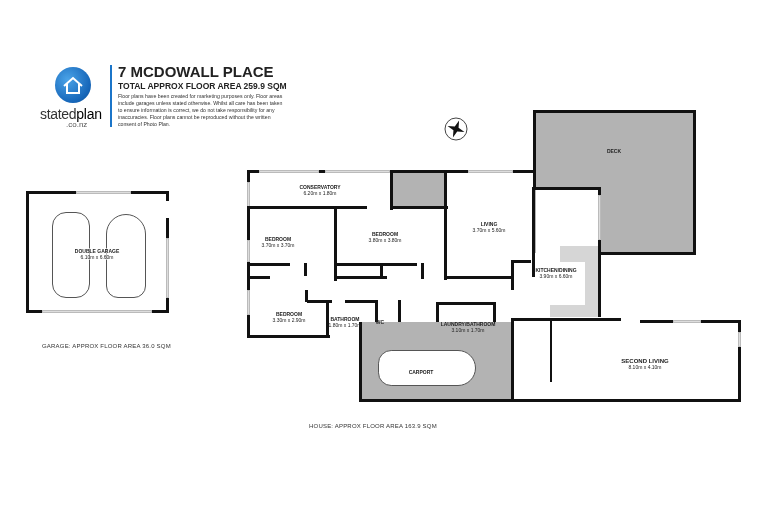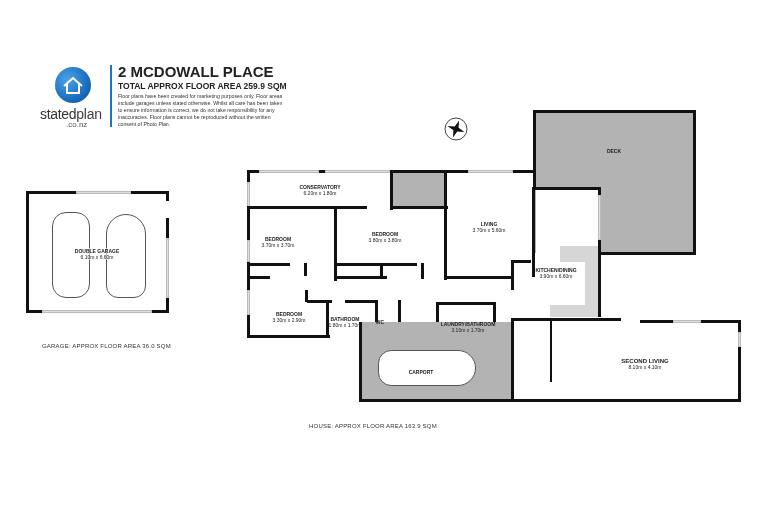--- a/index.html
+++ b/index.html
@@ -1,20 +1,20 @@
 <!DOCTYPE html>
 <html><head>
 <meta charset="utf-8">
 <style>
   html,body{margin:0;padding:0;background:#fff;}
   body{width:768px;height:512px;position:relative;overflow:hidden;font-family:"Liberation Sans",sans-serif;color:#222;}
   .abs{position:absolute;}
   .logo-circle{left:55px;top:67px;width:36px;height:36px;border-radius:50%;background:radial-gradient(circle at 35% 35%,#4aa3e8,#1565b8 70%,#0d4a8a);}
   .logo-text{left:40px;top:106px;font-size:14px;color:#333;letter-spacing:-0.3px;}
-  .logo-text .blue{color:#404040;}
+  .logo-text .blue{color:#000000;}
   .logo-sub{left:66px;top:120px;font-size:8px;color:#555;}
   .vbar{left:110px;top:65px;width:2px;height:62px;background:#1b75c9;}
   .title{left:118px;top:63px;font-size:15px;font-weight:bold;color:#222;}
   .subtitle{left:118px;top:81px;font-size:8.5px;font-weight:bold;color:#222;}
   .disclaimer{left:118px;top:93px;width:168px;font-size:5.2px;line-height:7px;color:#333;}
   .wall{position:absolute;background:#111;}
   .win{position:absolute;background:#ddd;border:1px solid #bbb;box-sizing:border-box;}
   .grey{position:absolute;background:#b3b3b3;}
   .lbl{position:absolute;font-size:5px;font-weight:bold;text-align:center;line-height:6px;color:#222;white-space:nowrap;transform:translateX(-50%);}
   .lbl .dim{font-weight:normal;display:block;}
@@ -26,21 +26,21 @@
 <body>
 
 <div class="abs logo-circle">
   <svg width="36" height="36" viewBox="0 0 36 36">
     <path d="M9 19 L18 11 L27 19 M12 17 V26 H24 V17" stroke="#fff" stroke-width="2" fill="none"></path>
   </svg>
 </div>
 <div class="abs logo-text"><span>stated</span><span class="blue">plan</span></div>
 <div class="abs logo-sub">.co.nz</div>
 <div class="abs vbar"></div>
-<div class="abs title">2 MCDOWALL PLACE</div>
+<div class="abs title">7 MCDOWALL PLACE</div>
 <div class="abs subtitle">TOTAL APPROX FLOOR AREA 259.9 SQM</div>
 <div class="abs disclaimer">Floor plans have been created for marketing purposes only. Floor areas include garages unless stated otherwise. Whilst all care has been taken to ensure information is correct, we do not take responsibility for any inaccuracies. Floor plans cannot be reproduced without the written consent of Photo Plan.</div>
 
 <div class="abs" style="left:443px;top:116px;width:26px;height:26px;">
   <svg width="26" height="26" viewBox="0 0 26 26">
     <circle cx="13" cy="13" r="11" fill="none" stroke="#444" stroke-width="1"></circle>
     <path d="M13 4 L15 11 L22 13 L15 15 L13 22 L11 15 L4 13 L11 11 Z" fill="#111" transform="rotate(20 13 13)"></path>
   </svg>
 </div>
 

